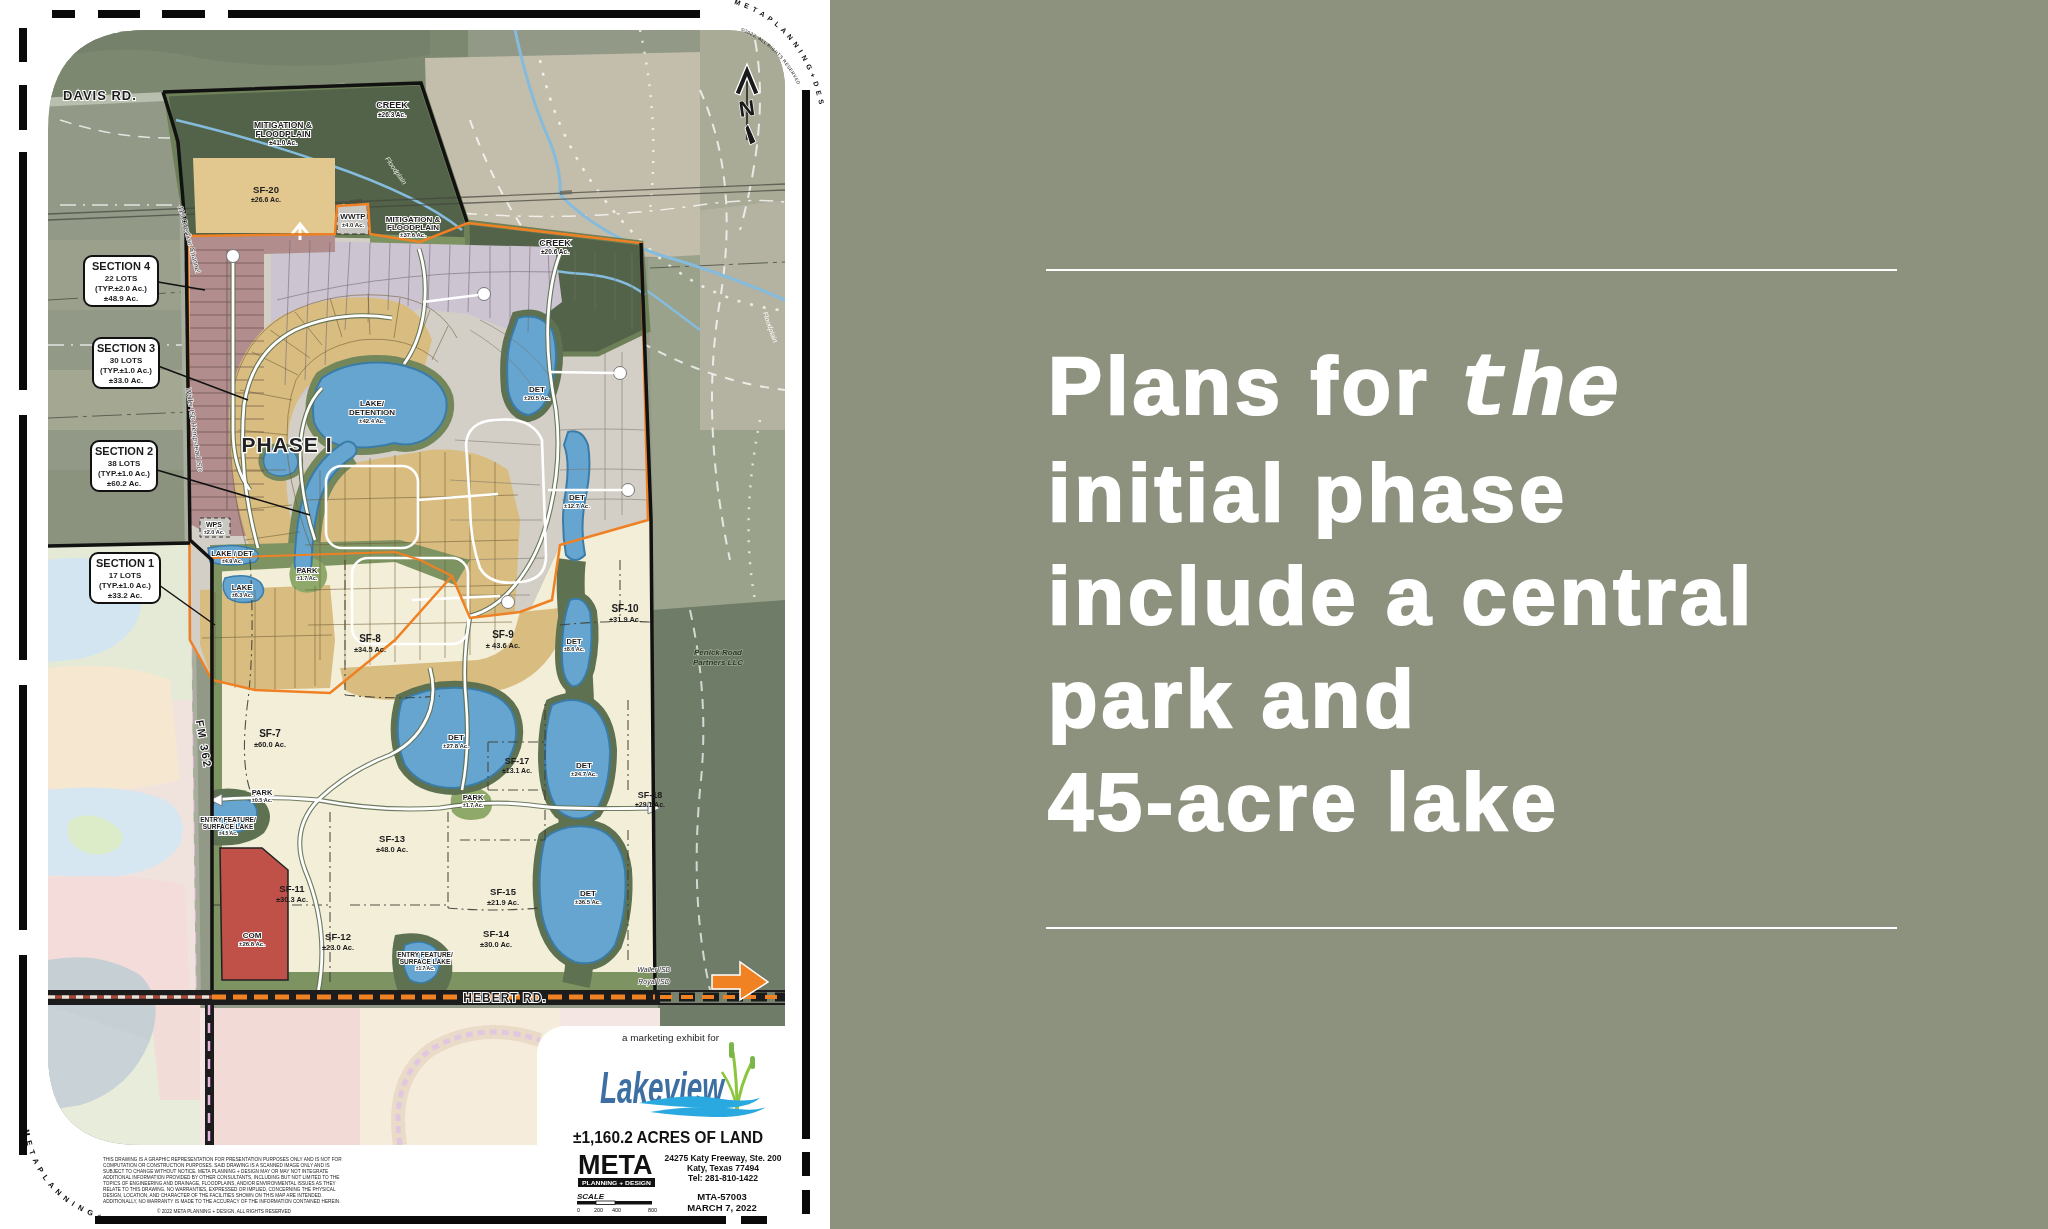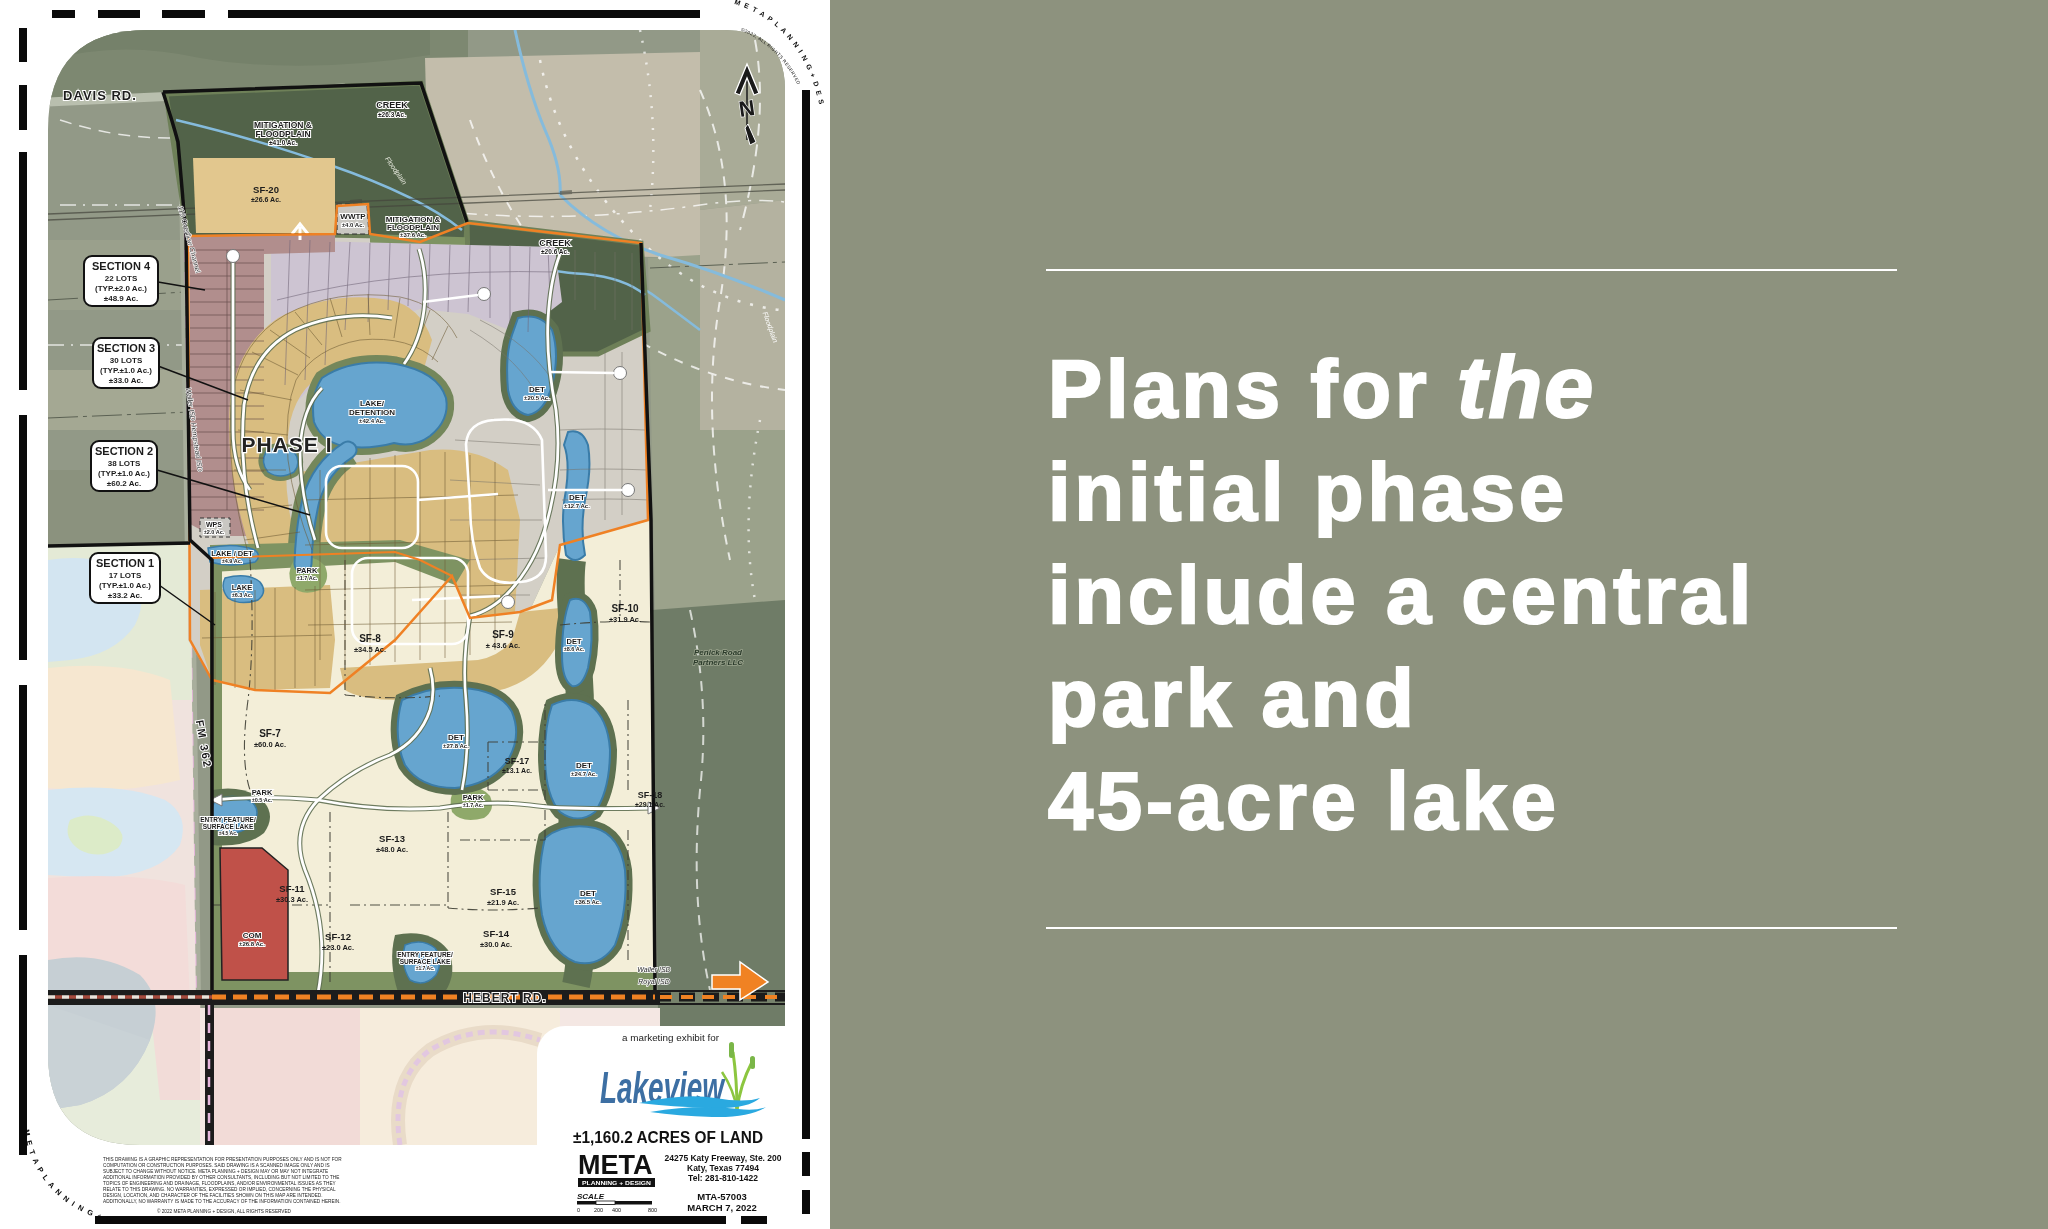--- a/index.html
+++ b/index.html
@@ -1,20 +1,20 @@
 <!DOCTYPE html>
 <html><head>
 <meta charset="utf-8">
 <style>
   html,body{margin:0;padding:0;background:#fff;}
   .page{position:relative;width:2048px;height:1229px;overflow:hidden;background:#fff;font-family:"Liberation Sans",sans-serif;}
   .rightpanel{position:absolute;left:830px;top:0;width:1218px;height:1229px;background:#8d927e;}
   .rline{position:absolute;background:#fff;height:2px;}
   .headline{position:absolute;left:1048px;top:335px;color:#fff;font-weight:bold;font-size:81px;line-height:103px;letter-spacing:4px;-webkit-text-stroke:2.2px #ffffff;}
-  .headline .it{font-family:Liberation Sans, sans-serif;font-weight:600;font-style:italic;font-size:88px;letter-spacing:2px;}
+  .headline .it{font-family:Liberation Mono, monospace;font-weight:600;font-style:italic;font-size:88px;letter-spacing:2px;}
   text{font-family:"Liberation Sans",sans-serif;}
   .lbl{font-weight:bold;fill:#1c1c1c;stroke:#ffffff;stroke-width:2px;paint-order:stroke;text-anchor:middle;}
   .lbl2{font-weight:bold;fill:#1c1c1c;text-anchor:middle;}
 </style>
 </head>
 <body>
 <div class="page">
 
   <svg id="map" width="830" height="1229" viewBox="0 0 830 1229" style="position:absolute;left:0;top:0;">
   <defs>

